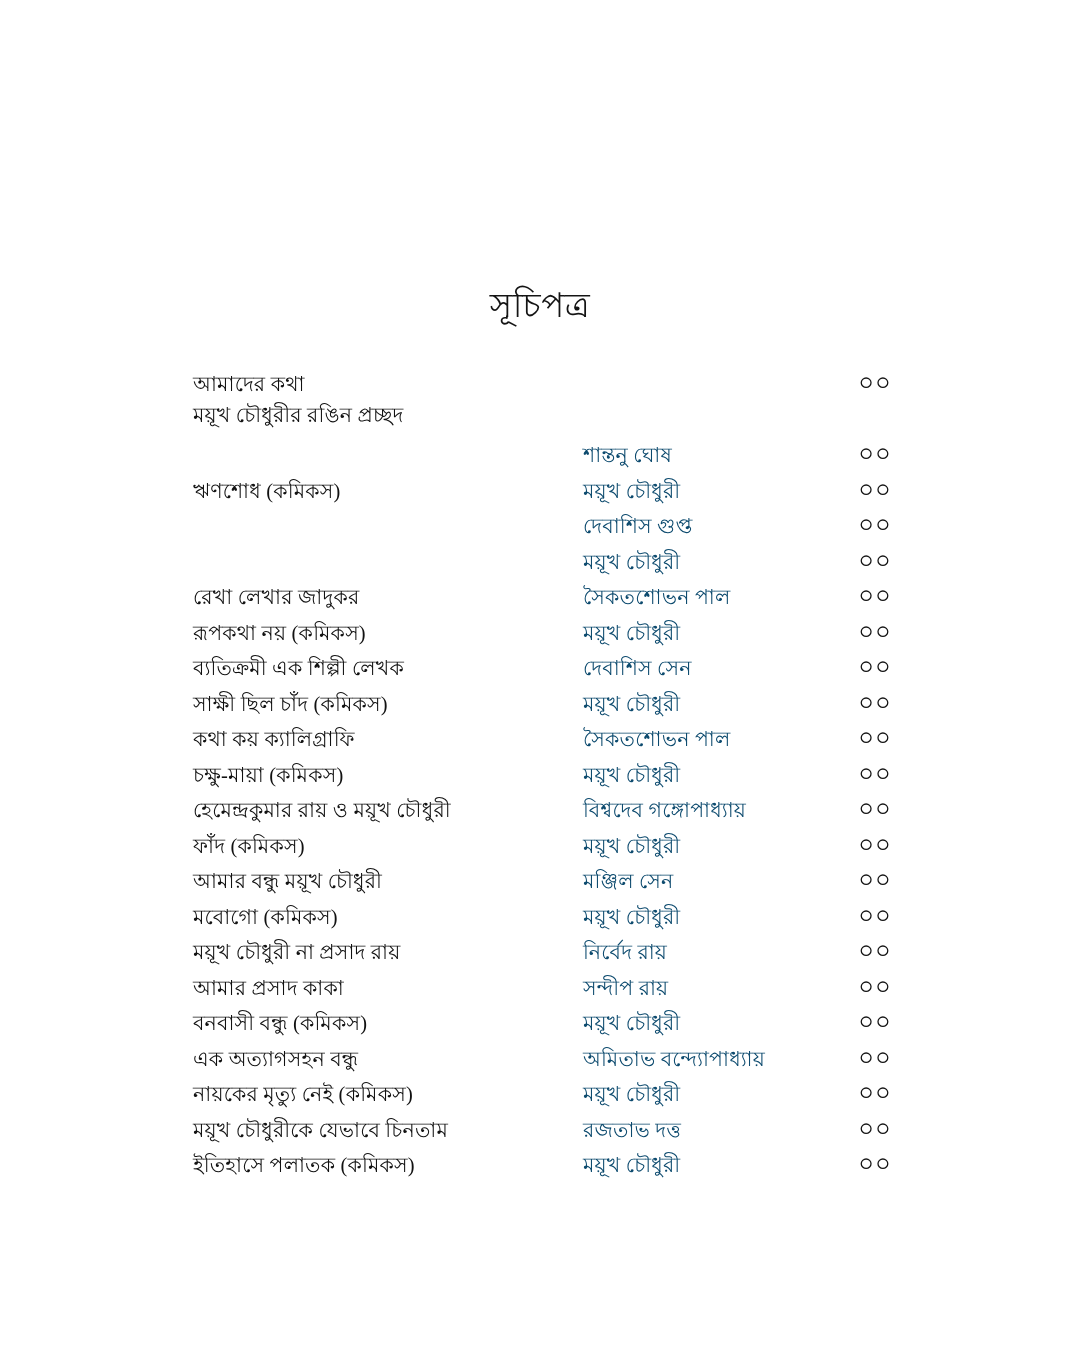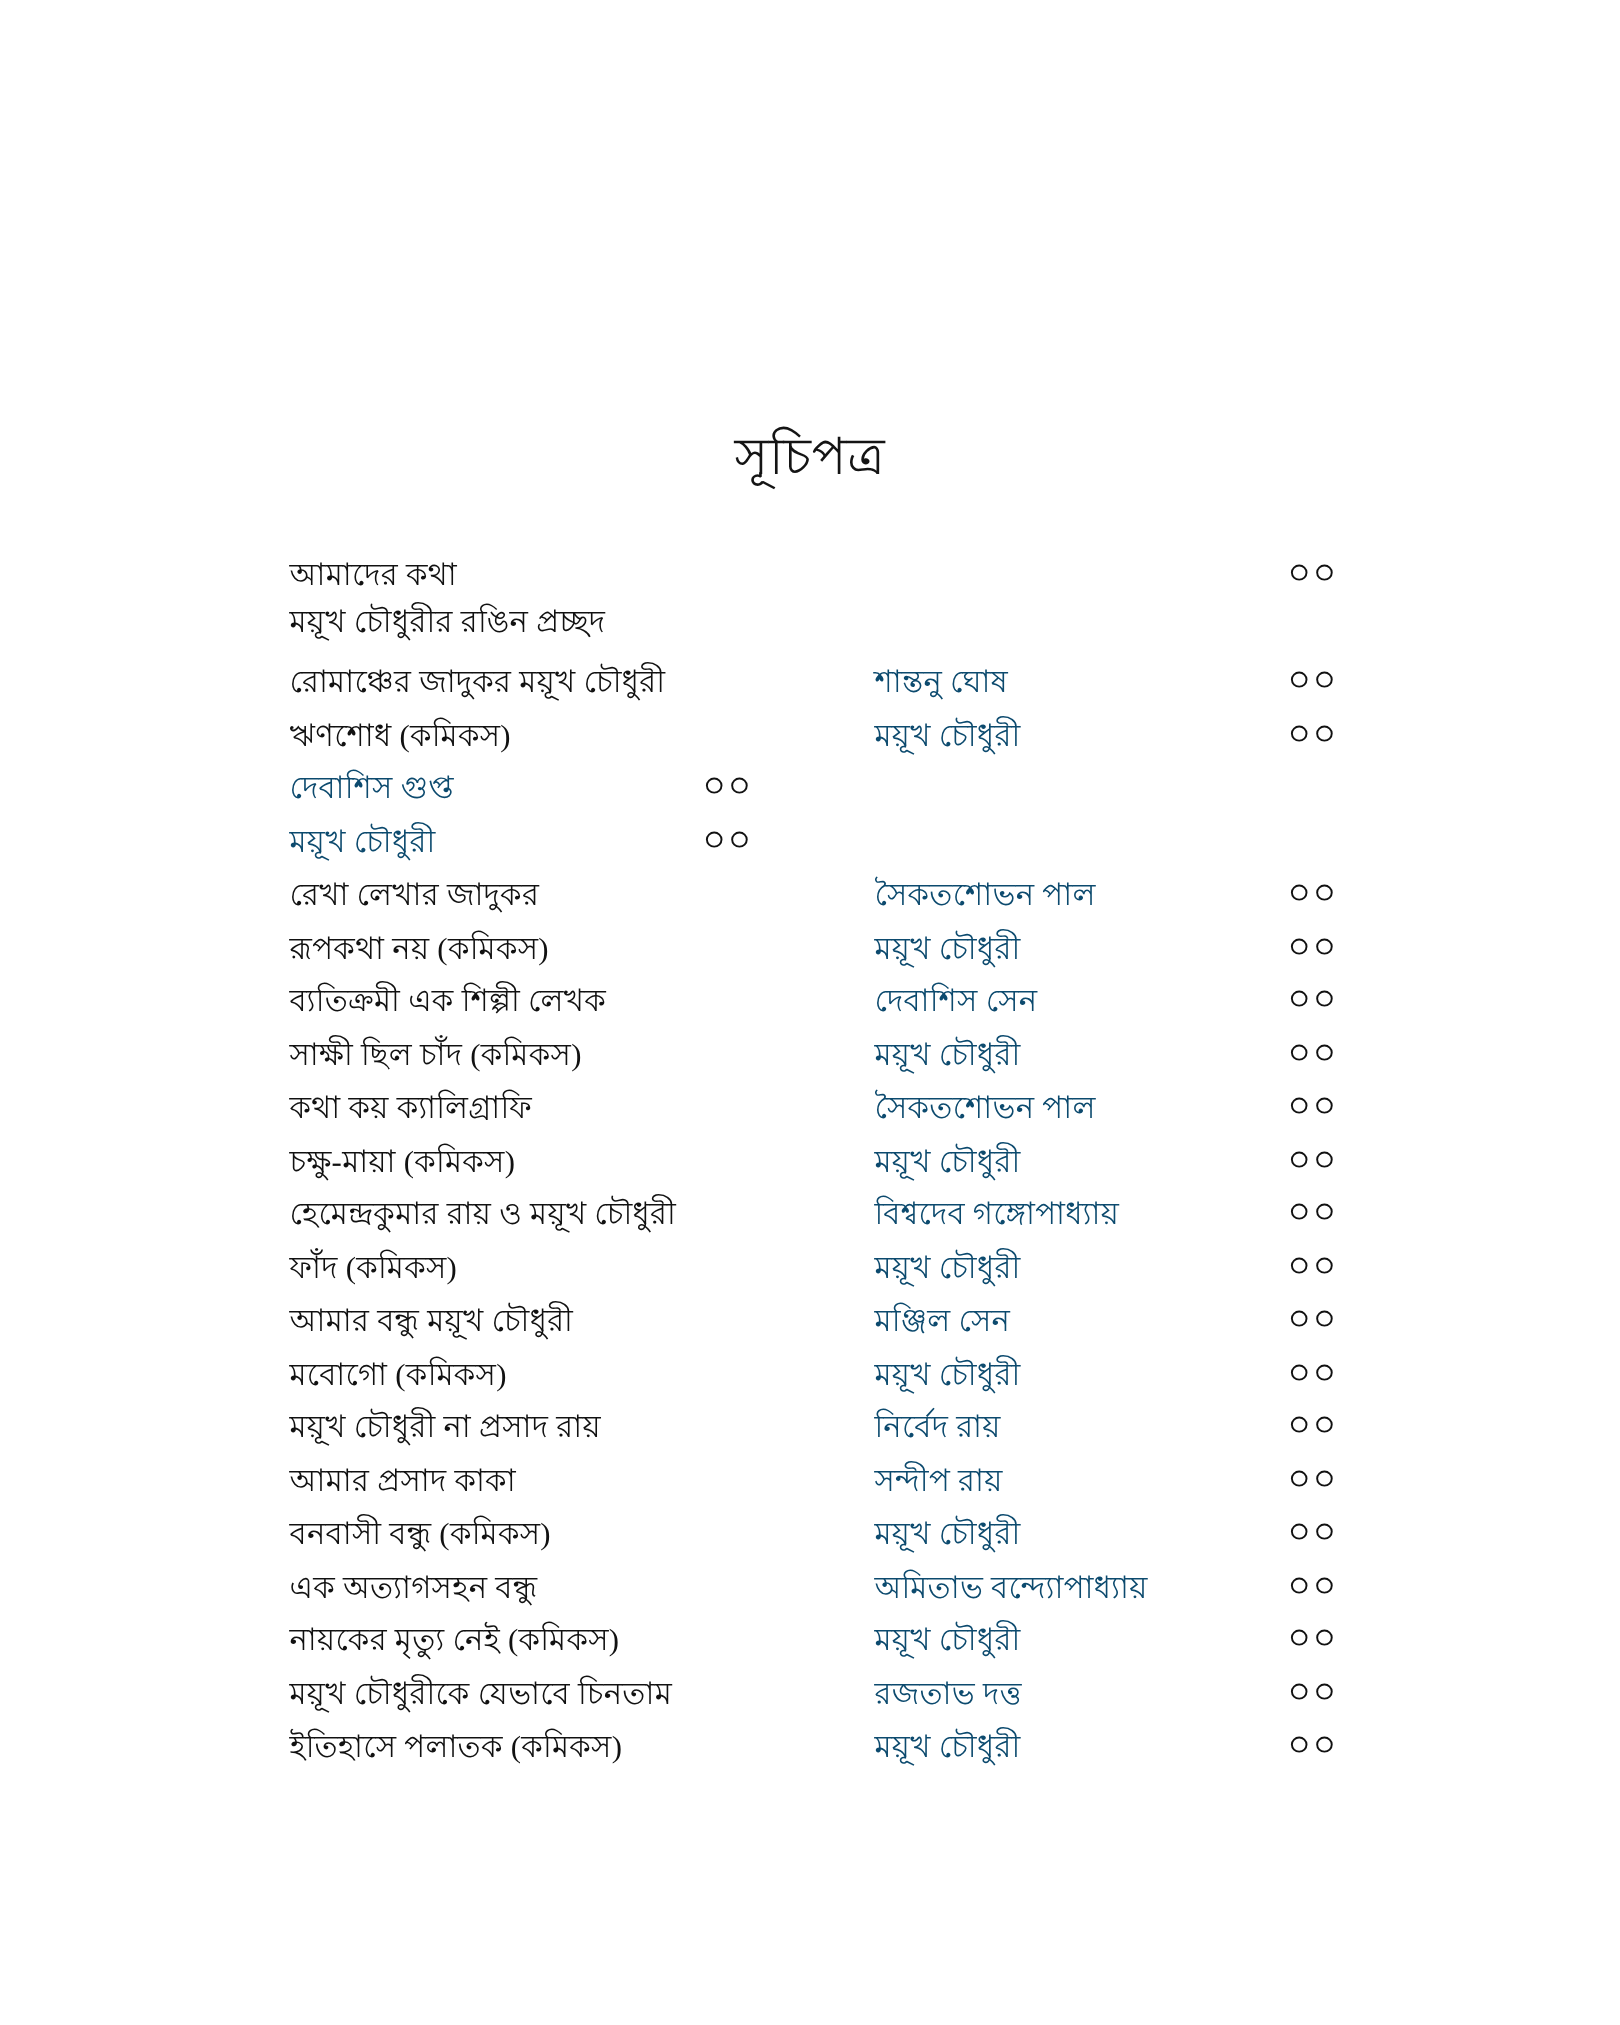--- a/index.html
+++ b/index.html
@@ -40,20 +40,21 @@
     top: 366px;
     left: 193px;
     width: 700px;
   }
 
   .toc-row {
     display: flex;
     align-items: baseline;
     height: 35.5px;
     white-space: nowrap;
+    justify-content: flex-end;
   }
 
   .toc-title-cell {
     flex: 0 0 390px;
     width: 390px;
     font-size: 20.5px;
     line-height: 1.35;
     letter-spacing: 0.2px;
     color: #111111;
     overflow: visible;
@@ -94,21 +95,20 @@
         <span class="toc-title-cell">আমাদের কথা</span>
         <span class="toc-author-cell"></span>
         <span class="toc-page-cell">০০</span>
       </div>
       <div class="toc-row">
         <span class="toc-title-cell">ময়ূখ চৌধুরীর রঙিন প্রচ্ছদ</span>
         <span class="toc-author-cell"></span>
         <span class="toc-page-cell"></span>
       </div>
       <div class="toc-row">
-        <span class="toc-title-cell">রোমাঞ্চের জাদুকর ময়ূখ চৌধুরী</span>
         <span class="toc-author-cell">শান্তনু ঘোষ</span>
         <span class="toc-page-cell">০০</span>
       </div>
       <div class="toc-row">
         <span class="toc-title-cell">ঋণশোধ (কমিকস)</span>
         <span class="toc-author-cell">ময়ূখ চৌধুরী</span>
         <span class="toc-page-cell">০০</span>
       </div>
       <div class="toc-row">
         <span class="toc-author-cell">দেবাশিস গুপ্ত</span>

